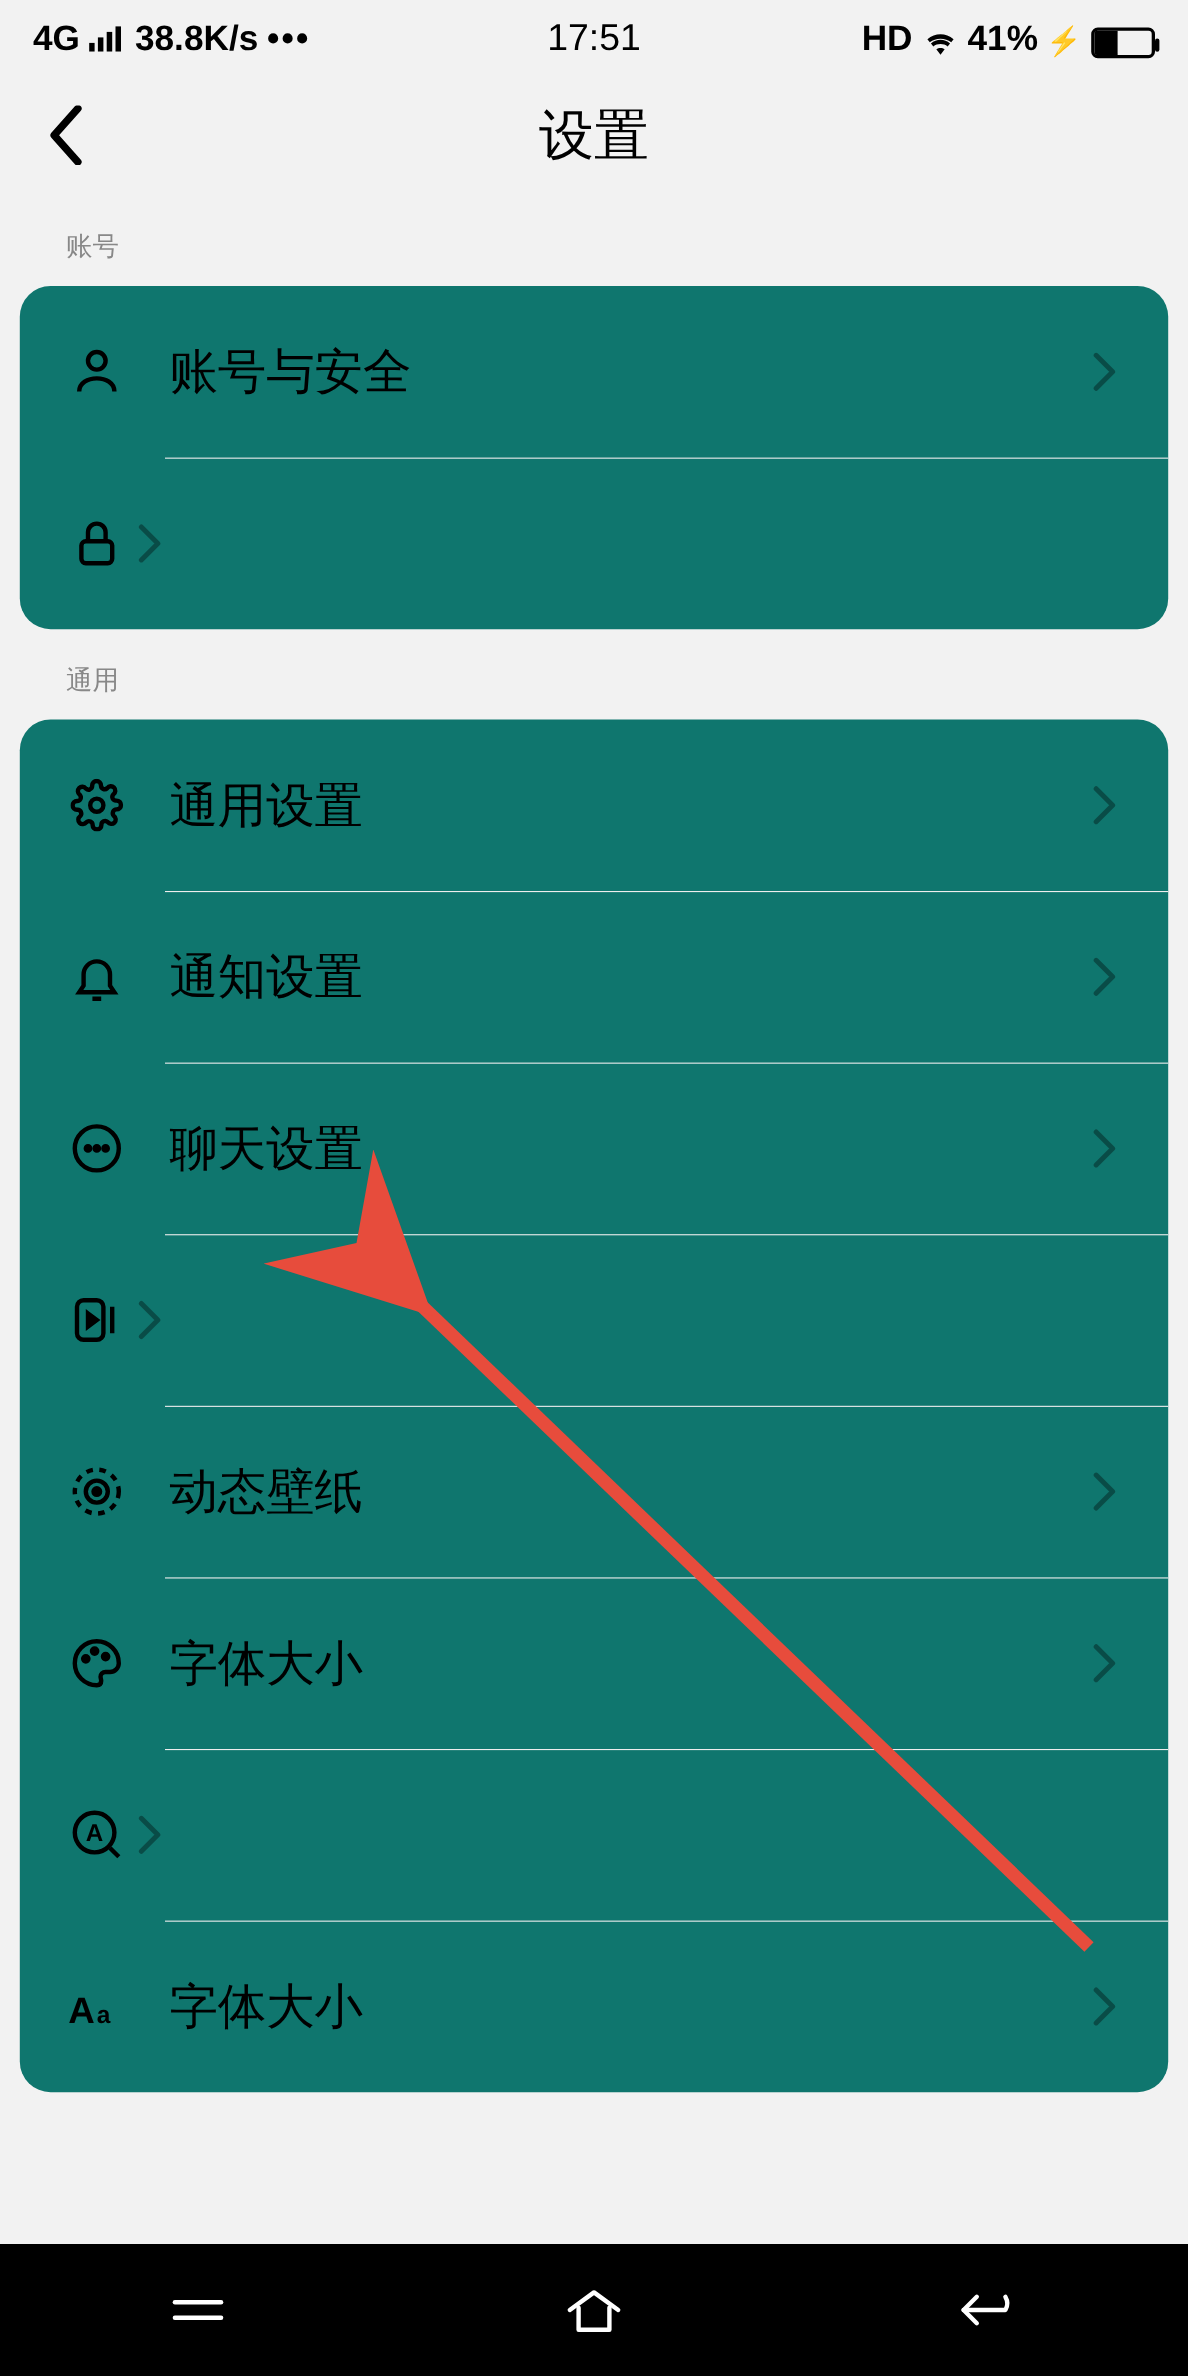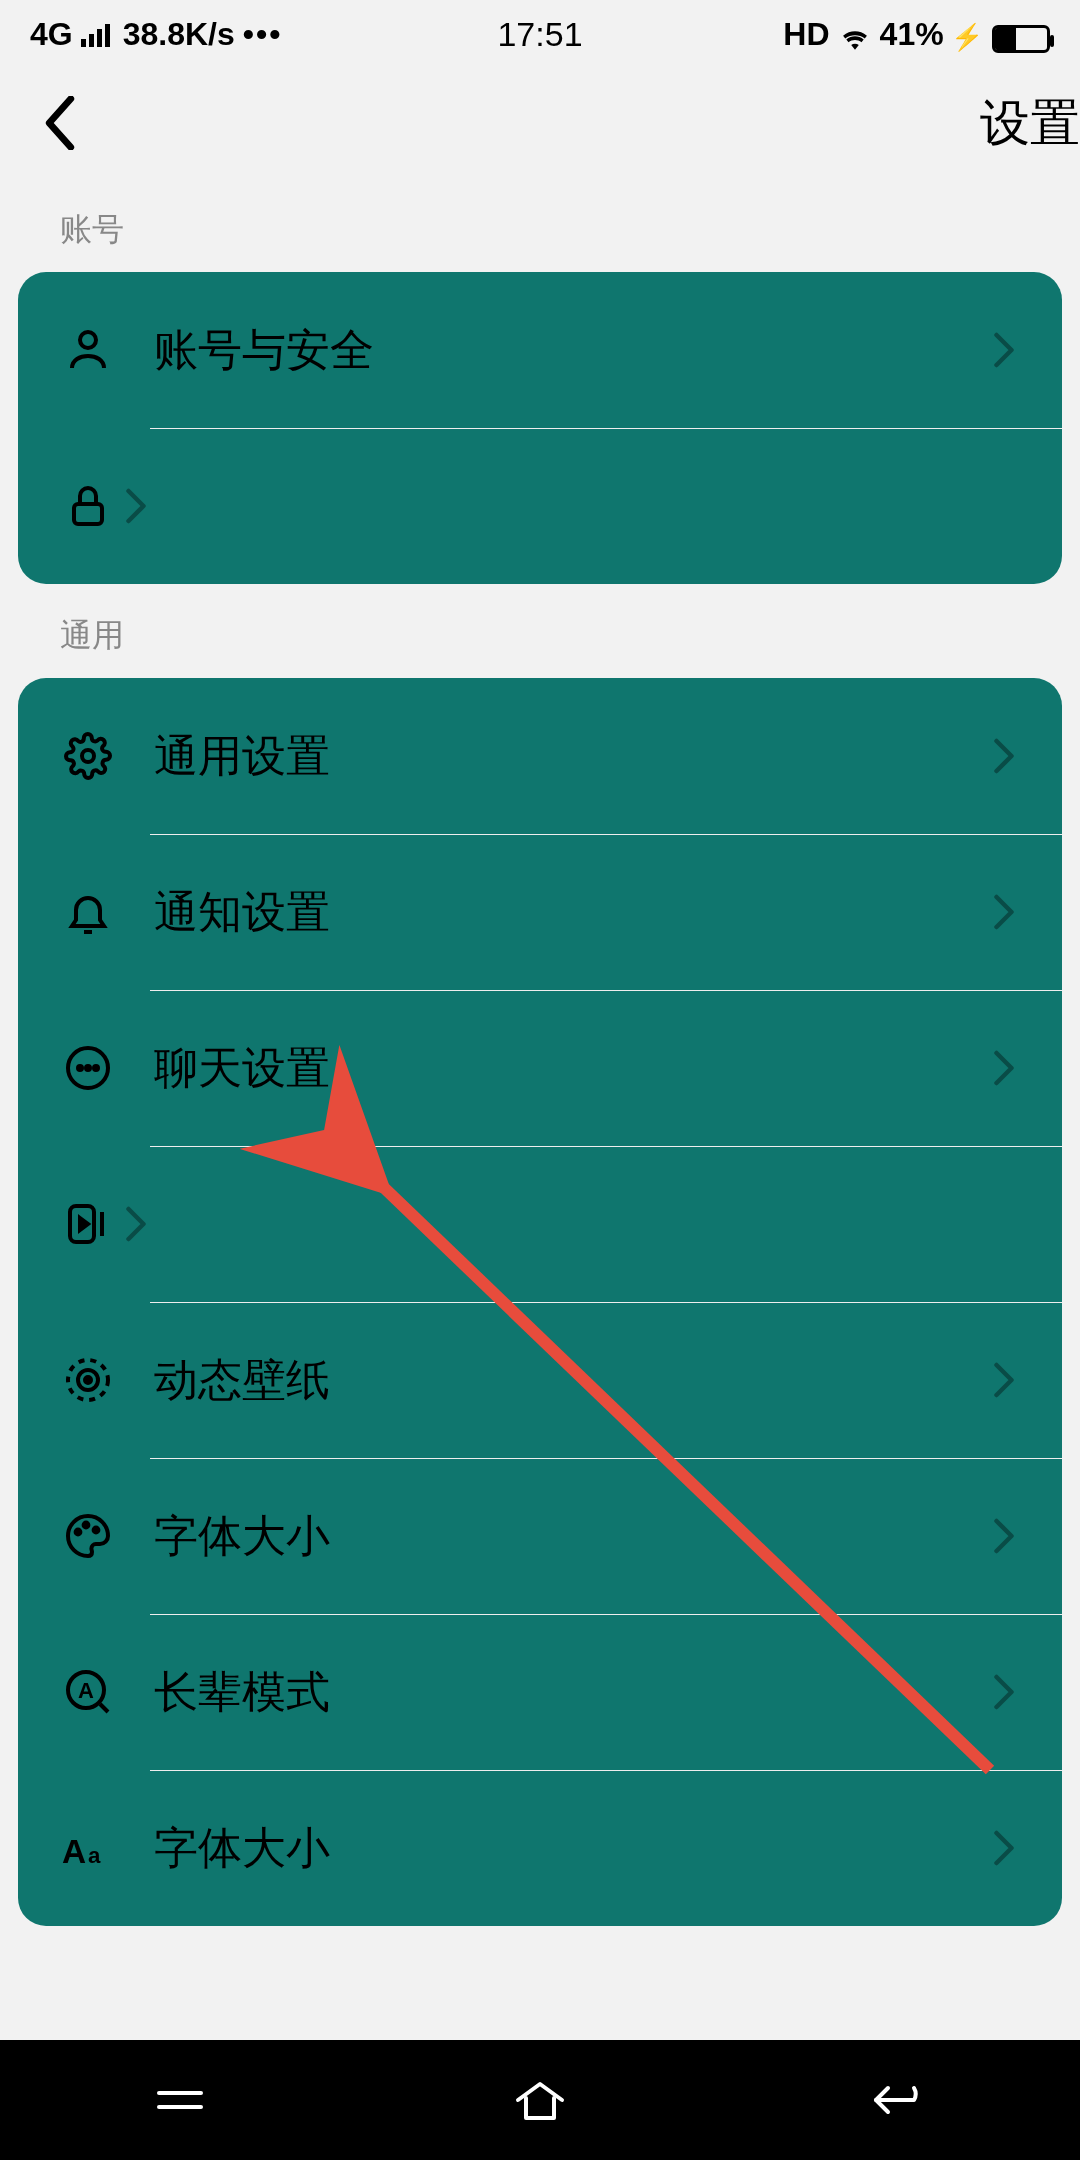--- a/index.html
+++ b/index.html
@@ -8,25 +8,25 @@
   
   .status-bar { height:68px; display:flex; align-items:center; justify-content:space-between; padding:0 30px; font-size:32px; font-weight:600; color:#000; }
   .status-left { display:flex; align-items:center; gap:8px; }
   .status-center { position:absolute; left:50%; transform:translateX(-50%); font-size:34px; font-weight:500;}
   .status-right { display:flex; align-items:flex-end; gap:8px; }
   .signal-icon svg, .wifi-icon svg { display:block;}
   .battery-box { width:58px; height:28px; border:3px solid #000; border-radius:6px; position:relative; display:flex; align-items:center;}
   .battery-box::after{ content:""; position:absolute; right:-7px; top:7px; width:4px; height:12px; background:#000; border-radius:2px;}
   .battery-fill{ height:100%; background:#000; width:41%; border-radius:2px 0 0 2px;}
   
-  .titlebar { height:110px; display:flex; align-items:center; justify-content:flex-end; position:relative; }
+  .titlebar { height:110px; display:flex; align-items:center; justify-content:center; position:relative; }
   .back-btn { position:absolute; left:30px; top:50%; transform:translateY(-50%); width:60px; height:60px; display:flex; align-items:center; justify-content:center; }
   .titlebar-title { font-size:50px; font-weight:500; color:#000; }
   
-  .section-header { padding:30px 60px 20px; font-size:32px; color:#888; }
+  .section-header { padding:30px 60px 20px; font-size:24px; color:#888; }
   
   .card { background:#0f766e; margin:0 18px; border-radius:28px; overflow:hidden; }
   .row { height:156px; display:flex; align-items:center; padding:0 40px; position:relative; }
   .row + .row::before { content:""; position:absolute; left:132px; right:0; top:0; height:1px; background:#eee; }
   .row-icon { width:60px; height:60px; display:flex; align-items:center; justify-content:center; flex-shrink:0; }
   .row-label { font-size:44px; color:#000; margin-left:36px; flex:1; }
   .row-chevron { width:36px; height:36px; display:flex; align-items:center; justify-content:center; opacity:.35; }
   
   .navbar { position:absolute; bottom:0; left:0; right:0; height:120px; background:#000; display:flex; align-items:center; justify-content:space-around; }
   .nav-btn { width:80px; height:60px; display:flex; align-items:center; justify-content:center; }
@@ -207,21 +207,20 @@
     </div>
 
     <div class="row">
       <span class="row-icon">
         <svg width="48" height="48" viewBox="0 0 24 24" fill="none" stroke="#000" stroke-width="2">
             <circle cx="11" cy="11" r="9"></circle>
             <text x="11" y="15" text-anchor="middle" font-size="11" fill="#000" stroke="none" font-weight="bold">A</text>
             <line x1="18" y1="18" x2="22" y2="22"></line>
           </svg>
       </span>
-      <span class="row-label">长辈模式</span>
       <span class="row-chevron">
           <svg width="24" height="36" viewBox="0 0 14 24">
             <polyline points="2,2 12,12 2,22" fill="none" stroke="#000" stroke-width="3" stroke-linecap="round" stroke-linejoin="round"></polyline>
           </svg>
         </span>
     </div>
 
     <div class="row">
       <span class="row-icon">
         <svg width="52" height="48" viewBox="0 0 28 24">

